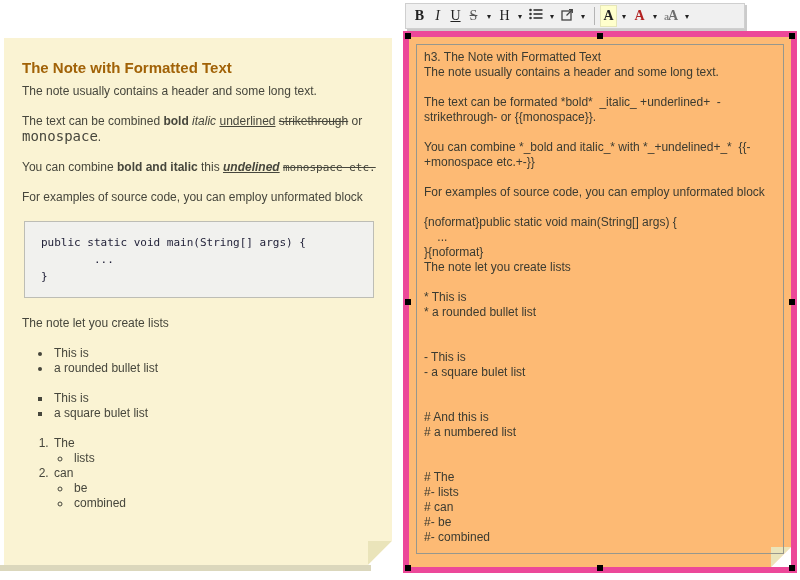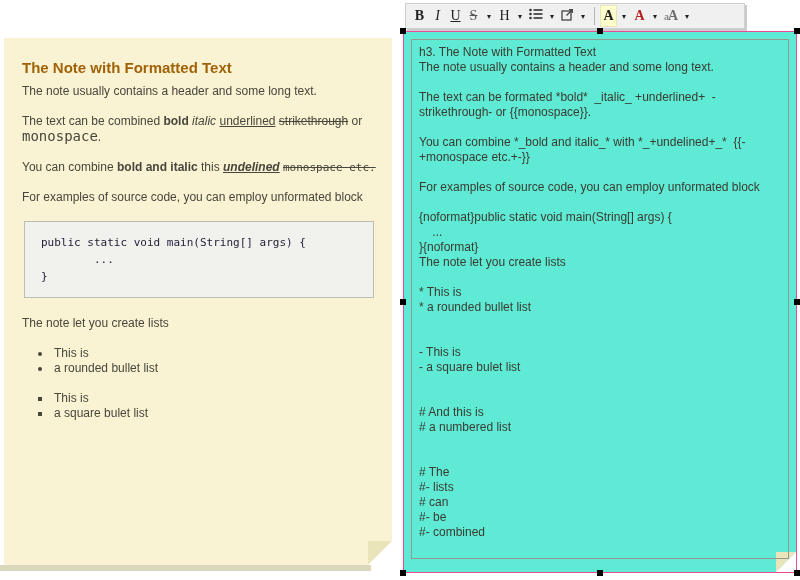--- a/index.html
+++ b/index.html
@@ -63,21 +63,21 @@
   .plist li { padding-left:2px; }
   .gap-top { margin-top:15px; }
   .round  { list-style-type:disc; }
   .square { list-style-type:square; }
   .num    { list-style-type:decimal; }
   .circle { list-style-type:circle; padding-left:18px; }
 
   
   .editor-frame {
     position:absolute; left:403px; top:31px; width:394px; height:542px;
-    background:#5eead4; border:1px solid #ec4899;
+    background:#fdba74; border:6px solid #ec4899;
   }
   .editor-box {
     position:absolute; left:7px; top:7px; right:7px; bottom:13px;
     border:1px solid #97978d; background:transparent;
     padding:5px 7px; font-family:"Liberation Sans", sans-serif;
     font-size:12px; line-height:15px; color:#3b3b31;
     white-space:pre-wrap; overflow:hidden;
   }
   .fold-cut-sm  { position:absolute; right:0; bottom:0; width:0; height:0;
                   border-bottom:20px solid #ffffff; border-left:20px solid transparent; }
@@ -151,20 +151,35 @@
 }</div>
     <p class="lists-intro"><span>The note let you create lists</span></p>
     <ul class="plist round">
       <li>This is</li>
       <li>a rounded bullet list</li>
     </ul>
     <ul class="plist square gap-top">
       <li>This is</li>
       <li>a square bulet list</li>
     </ul>
+    <ol class="plist num gap-top">
+      <li>
+        <span>The</span>
+        <ul class="circle">
+          <li>lists</li>
+        </ul>
+      </li>
+      <li>
+        <span>can</span>
+        <ul class="circle">
+          <li>be</li>
+          <li>combined</li>
+        </ul>
+      </li>
+    </ol>
     <div class="fold-flap"></div>
     <div class="fold-cut"></div>
   </div>
   <div class="note-shadow"></div>
 
   <div class="editor-frame">
     <div class="fold-flap-sm"></div>
     <div class="fold-cut-sm"></div>
     <div class="editor-box">h3. The Note with Formatted Text
 The note usually contains a header and some long text.

